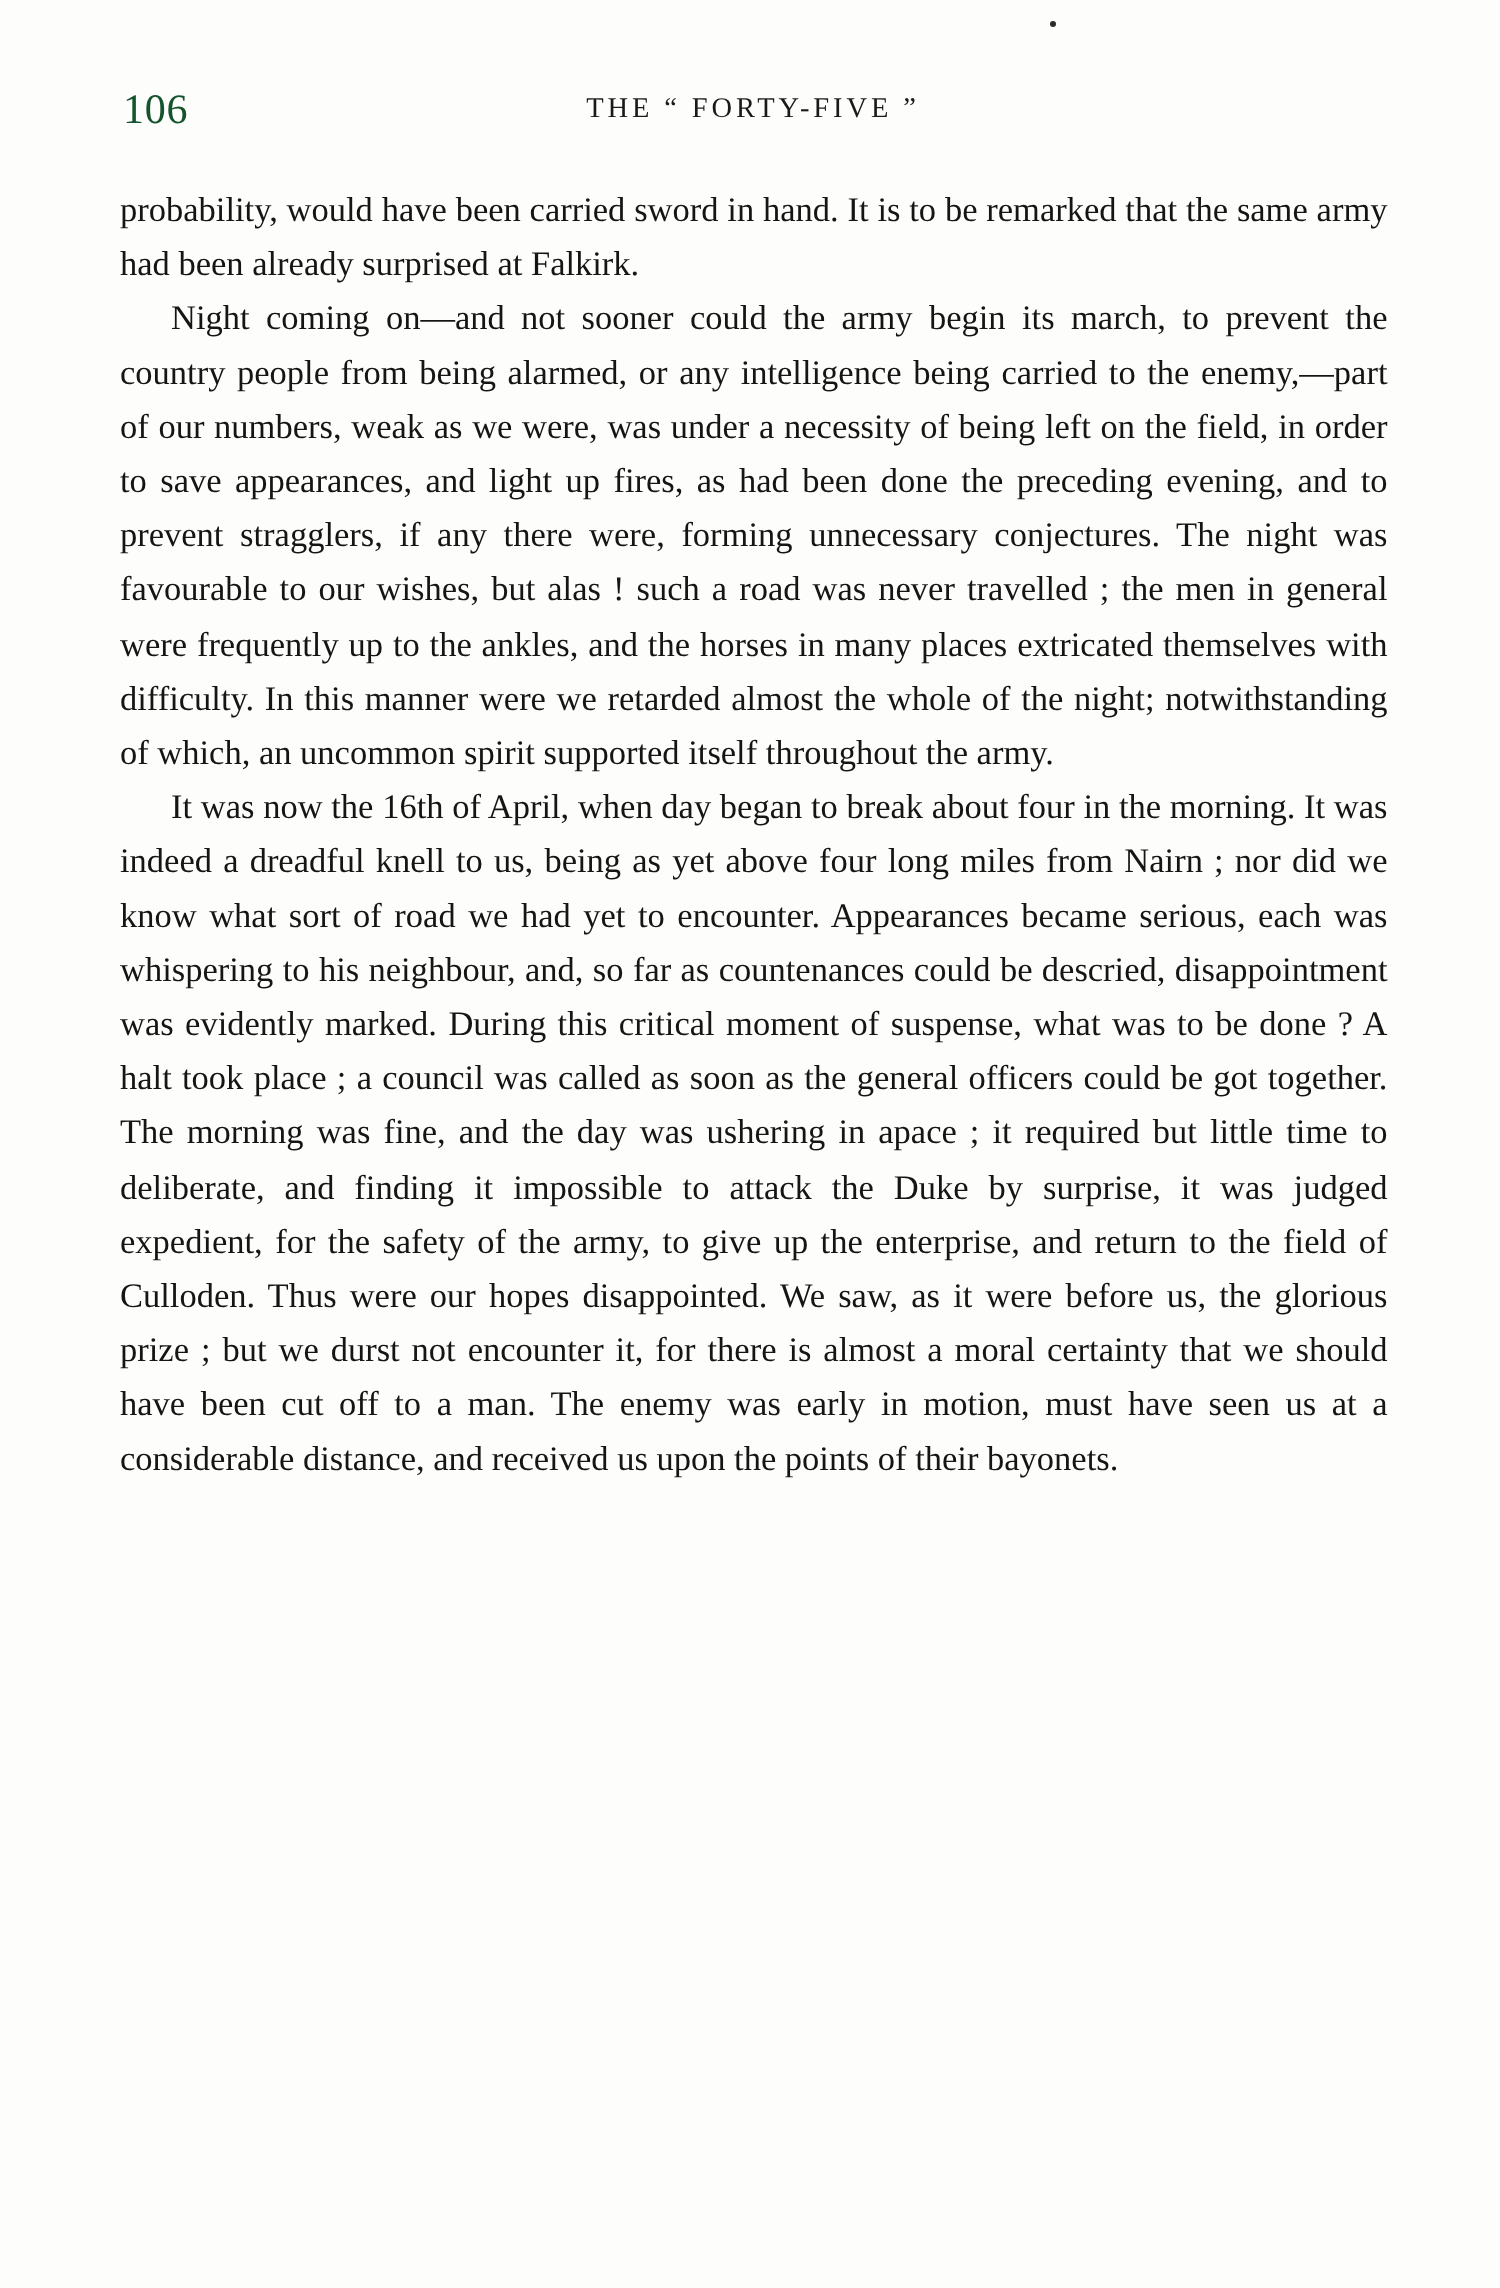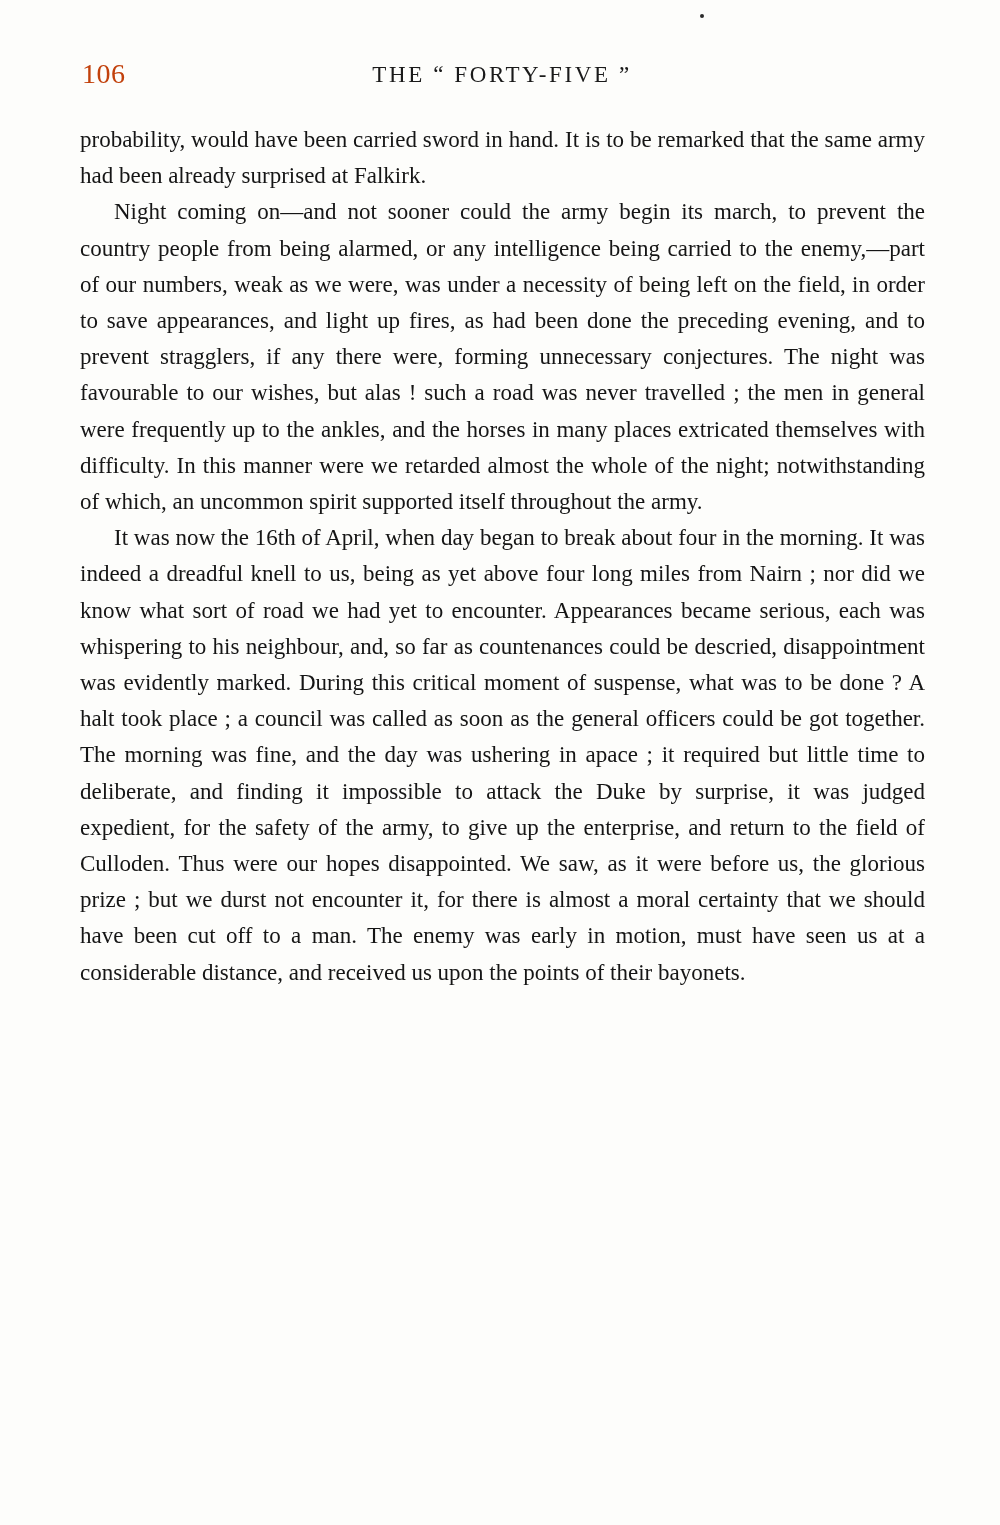--- a/index.html
+++ b/index.html
@@ -37,29 +37,29 @@
     left: 82px;
     width: 840px;
     height: 40px;
   }
   .folio {
     position: absolute;
     left: 0;
     top: 0;
     font-size: 28px;
     letter-spacing: 0.5px;
-    color: #c2410c;
+    color: #14532d;
   }
   .running-title {
     position: absolute;
     left: 0;
     top: 4px;
     width: 840px;
     text-align: center;
-    font-size: 23px;
+    font-size: 19px;
     letter-spacing: 2.6px;
     color: #1a1a1a;
   }
   .body-text {
     position: absolute;
     top: 122px;
     left: 80px;
     width: 845px;
     font-size: 23px;
     line-height: 36.2px;

